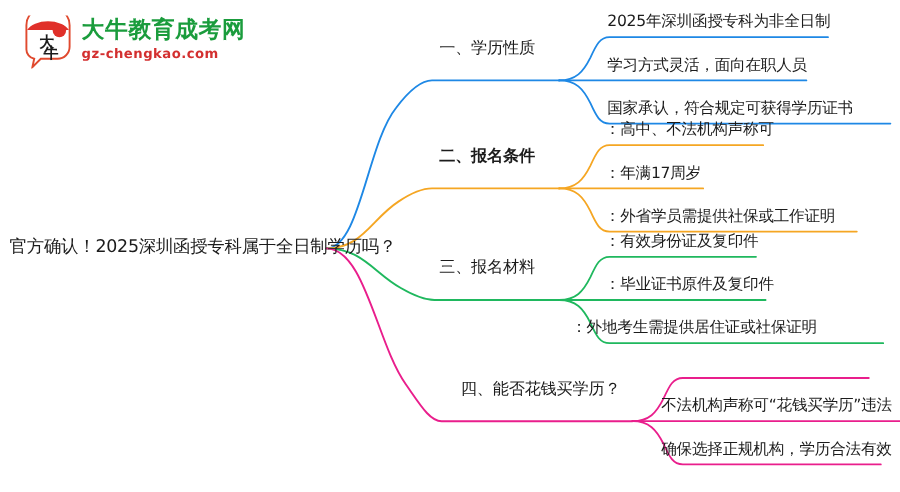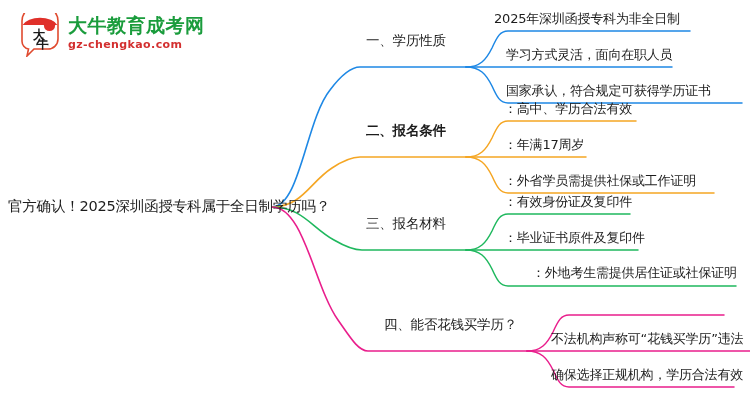--- a/index.html
+++ b/index.html
@@ -138,31 +138,31 @@
 
     <path class="conn" stroke="#e91e8c" d="M272,207 C304,207 314,286 338,320 C350,337 358,351 368,351 L527,351"></path>
     <path class="conn-thin" stroke="#e91e8c" d="M527,351 C541,351 547,344 553,332 C558,321 561,315 569,315 L724,315"></path>
     <path class="conn-thin" stroke="#e91e8c" d="M527,351 L750,351"></path>
     <path class="conn-thin" stroke="#e91e8c" d="M527,351 C541,351 547,358 553,370 C558,381 561,387 569,387 L734,387"></path>
   </svg>
 
   <div class="node-text root-label" style="left:8px; top:199px;">官方确认！2025深圳函授专科属于全日制学历吗？</div>
 
   <div class="node-text branch-label" style="left:366px; top:34px;">一、学历性质</div>
-  <div class="node-text leaf-label" style="left:494px; top:12px;text-align:right;">2025年深圳函授专科为非全日制</div>
+  <div class="node-text leaf-label" style="left:506px; top:12px;text-align:right;">2025年深圳函授专科为非全日制</div>
   <div class="node-text leaf-label" style="left:506px; top:84px;">国家承认，符合规定可获得学历证书</div>
   <div class="node-text leaf-label" style="left:506px; top:48px;">学习方式灵活，面向在职人员</div>
 
   <div class="node-text branch-label" style="left:366px; top:124px;font-weight:bold;">二、报名条件</div>
-  <div class="node-text leaf-label" style="left:504px; top:102px;">：高中、学历合法有效</div>
+  <div class="node-text leaf-label" style="left:504px; top:102px;">：高中、不法机构声称可</div>
   <div class="node-text leaf-label" style="left:504px; top:138px;">：年满17周岁</div>
   <div class="node-text leaf-label" style="left:504px; top:174px;">：外省学员需提供社保或工作证明</div>
 
   <div class="node-text branch-label" style="left:366px; top:217px;">三、报名材料</div>
   <div class="node-text leaf-label" style="left:504px; top:195px;">：有效身份证及复印件</div>
   <div class="node-text leaf-label" style="left:504px; top:231px;text-align:right;">：毕业证书原件及复印件</div>
-  <div class="node-text leaf-label" style="left:532px; top:267px;font-family:Liberation Mono, monospace;">：外地考生需提供居住证或社保证明</div>
+  <div class="node-text leaf-label" style="left:476px; top:267px;">：外地考生需提供居住证或社保证明</div>
 
   <div class="node-text branch-label" style="left:384px; top:318px;text-align:center;">四、能否花钱买学历？</div>
   <div class="node-text leaf-label" style="left:551px; top:332px;">不法机构声称可“花钱买学历”违法</div>
   <div class="node-text leaf-label" style="left:551px; top:368px;">确保选择正规机构，学历合法有效</div>
 
 </div>
 
 </body></html>

